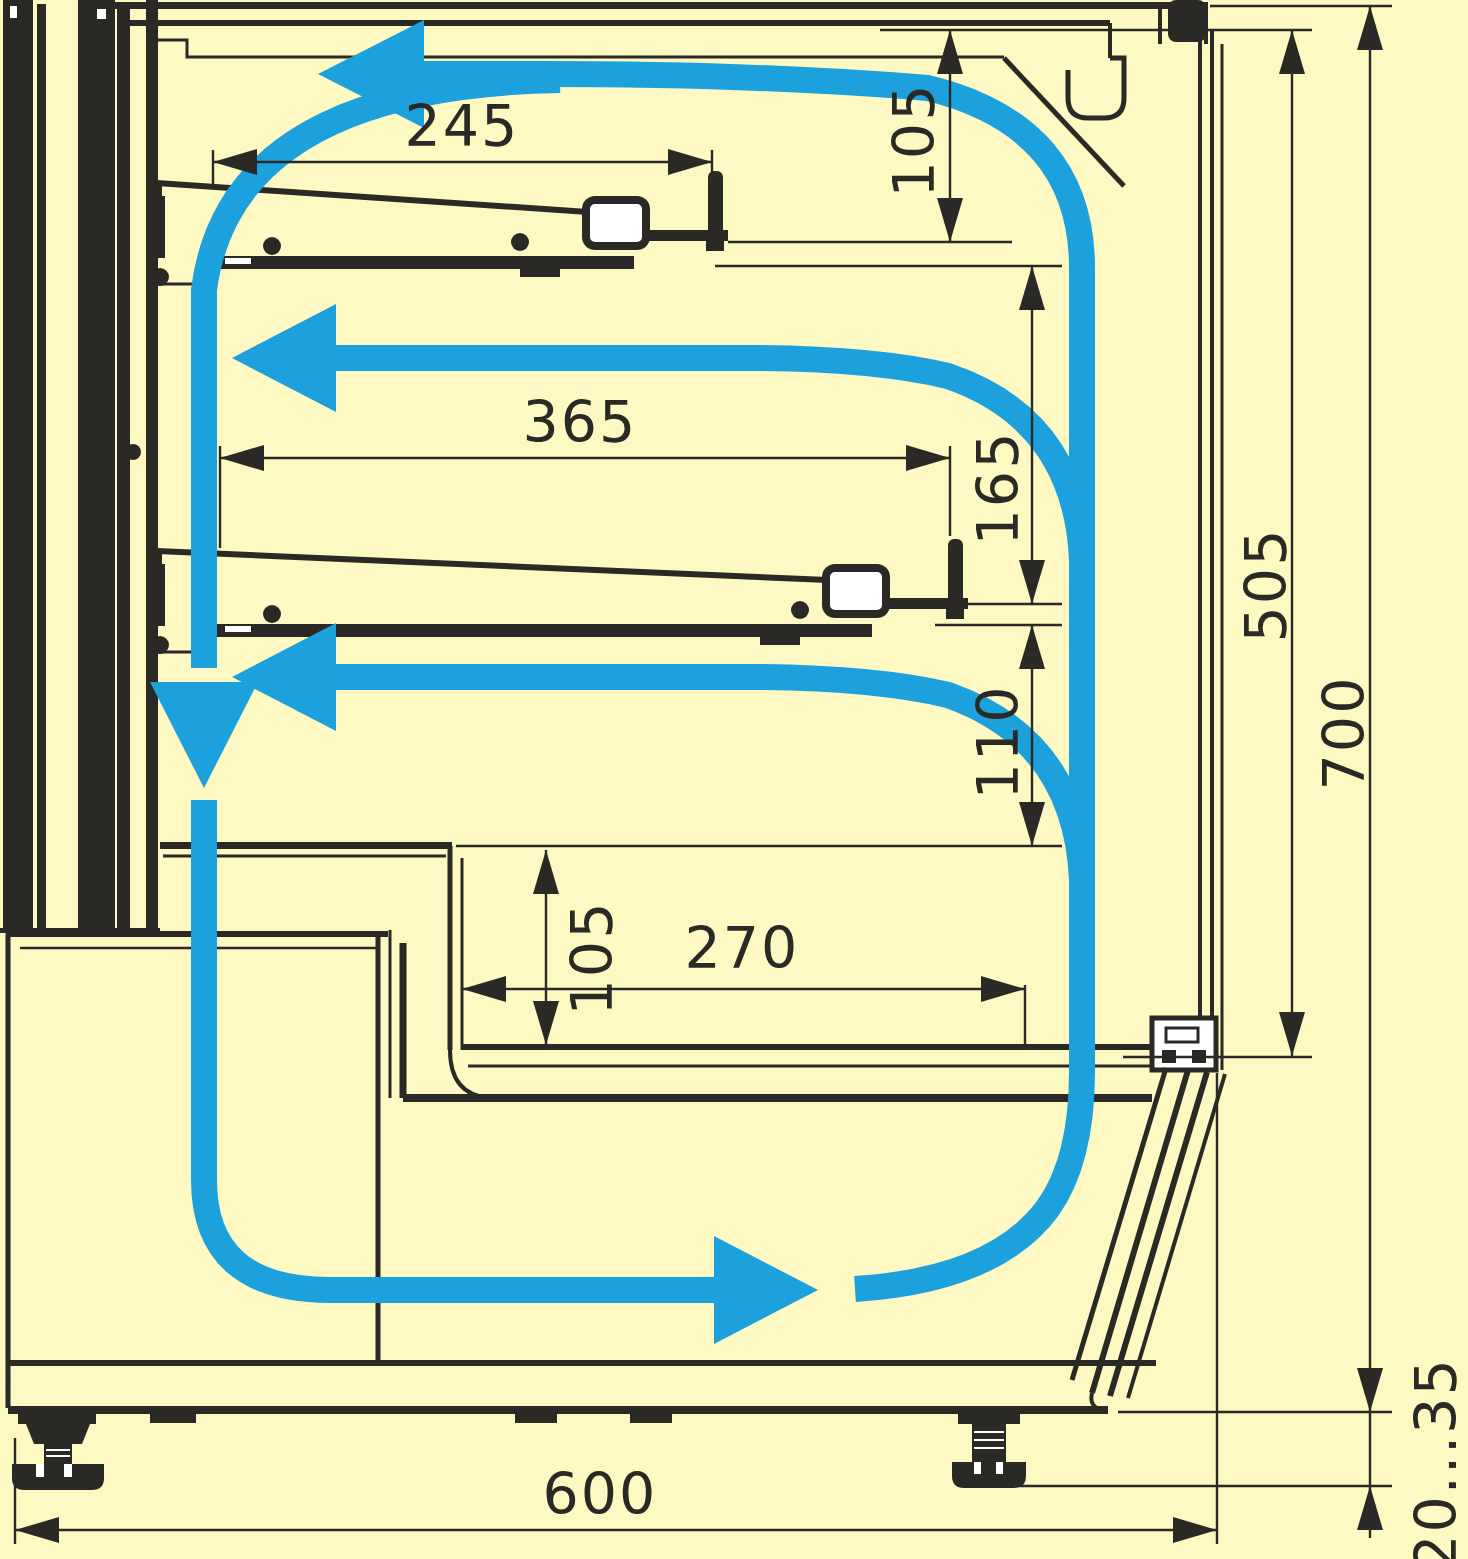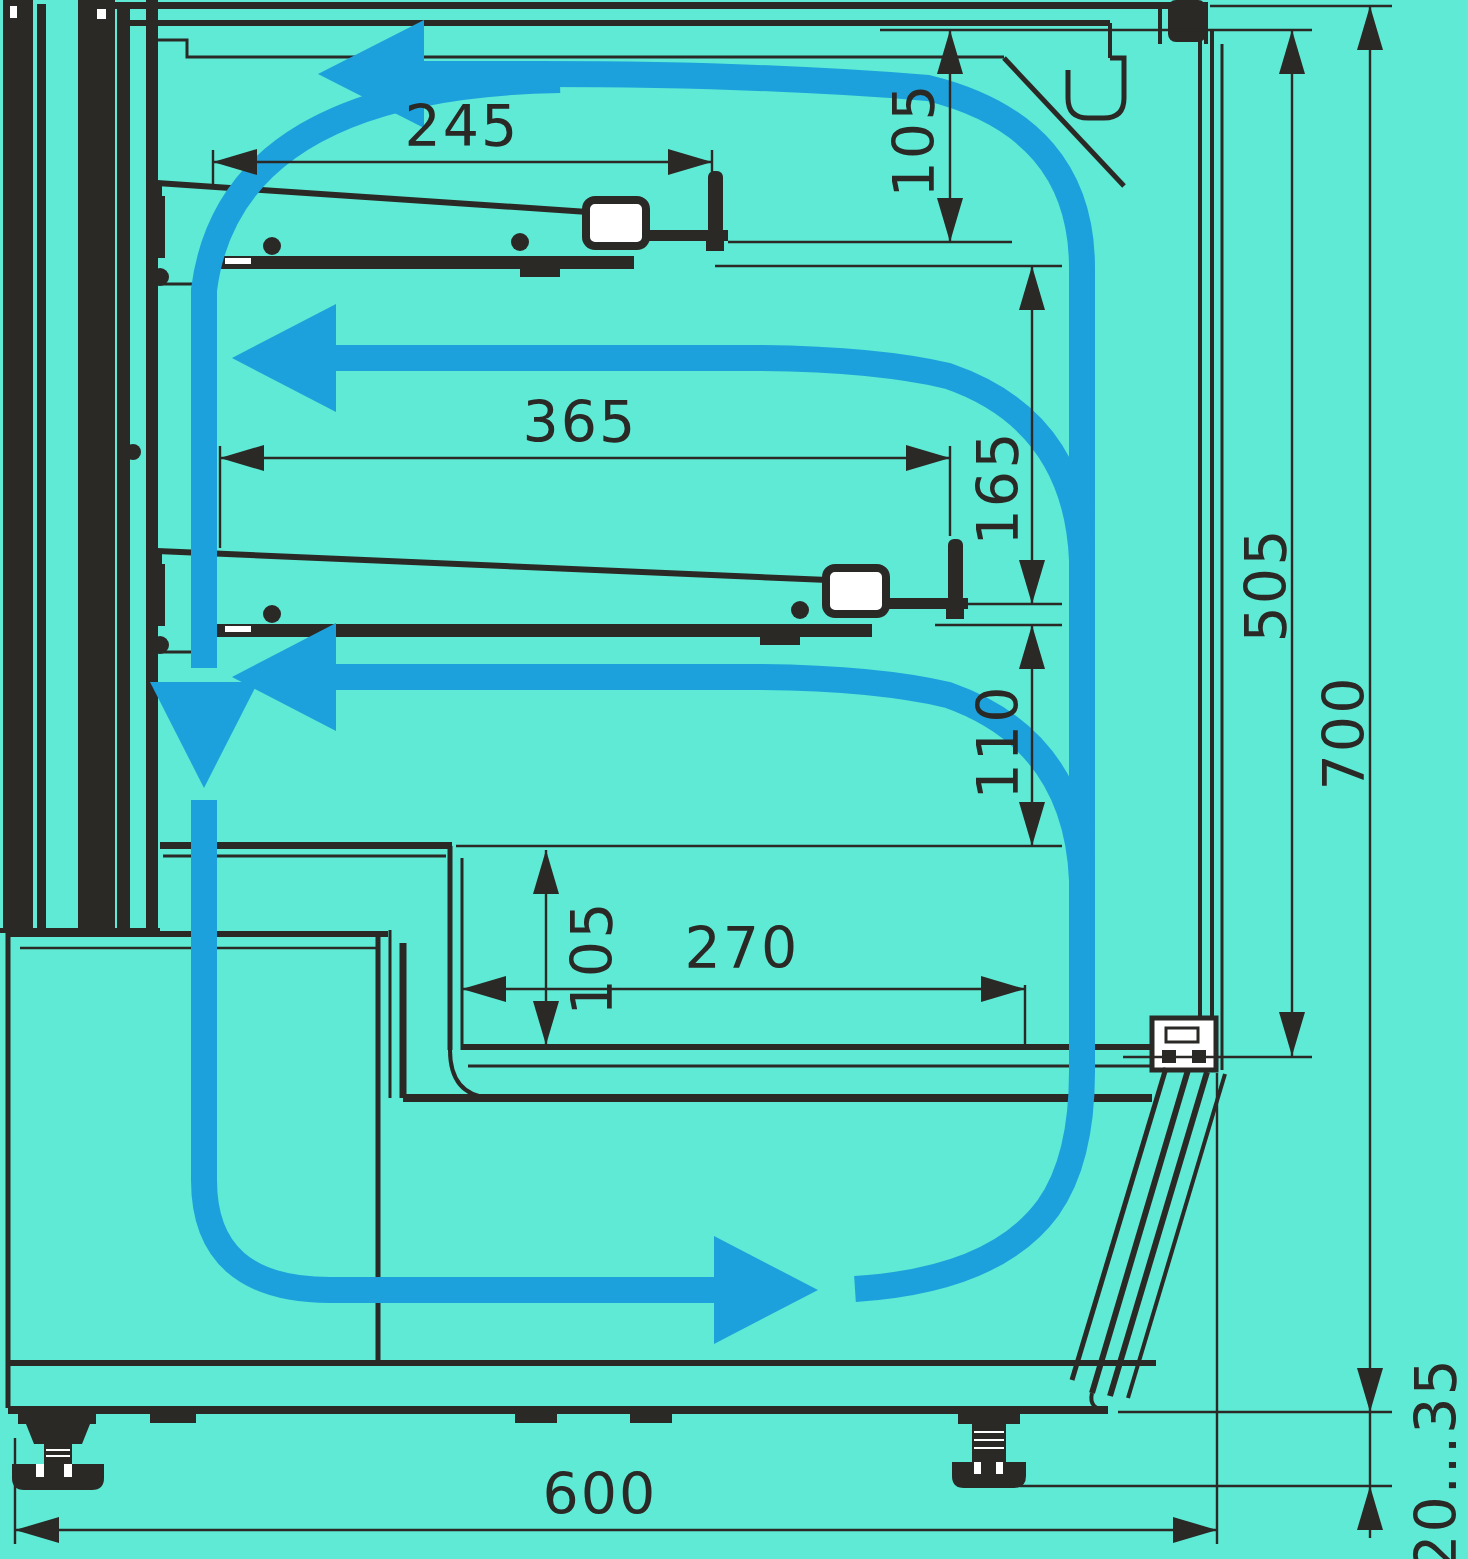--- a/index.html
+++ b/index.html
@@ -1,16 +1,16 @@
 <!DOCTYPE html>
 <html><head>
 <meta charset="utf-8">
 <style>
   html,body{margin:0;padding:0;background:#ffffff;}
-  .stage{width:1468px;height:1559px;position:relative;background:#5eead4;overflow:hidden;
+  .stage{width:1468px;height:1559px;position:relative;background:#fef9c3;overflow:hidden;
          font-family:"DejaVu Sans", sans-serif;}
   svg{display:block;}
   .dim-text{font-family:"DejaVu Sans", sans-serif;font-size:57px;fill:#2b2926;letter-spacing:2px;}
   .dim-line{stroke:#2b2926;stroke-width:2.4;fill:none;}
   .dim-head{fill:#2b2926;stroke:none;}
   .blk{stroke:#2b2926;fill:none;}
   .blkf{fill:#2b2926;stroke:none;}
   .whtf{fill:#ffffff;stroke:none;}
   .air{stroke:#1da1dc;fill:none;stroke-width:26;}
   .airhead{fill:#1da1dc;stroke:none;}

